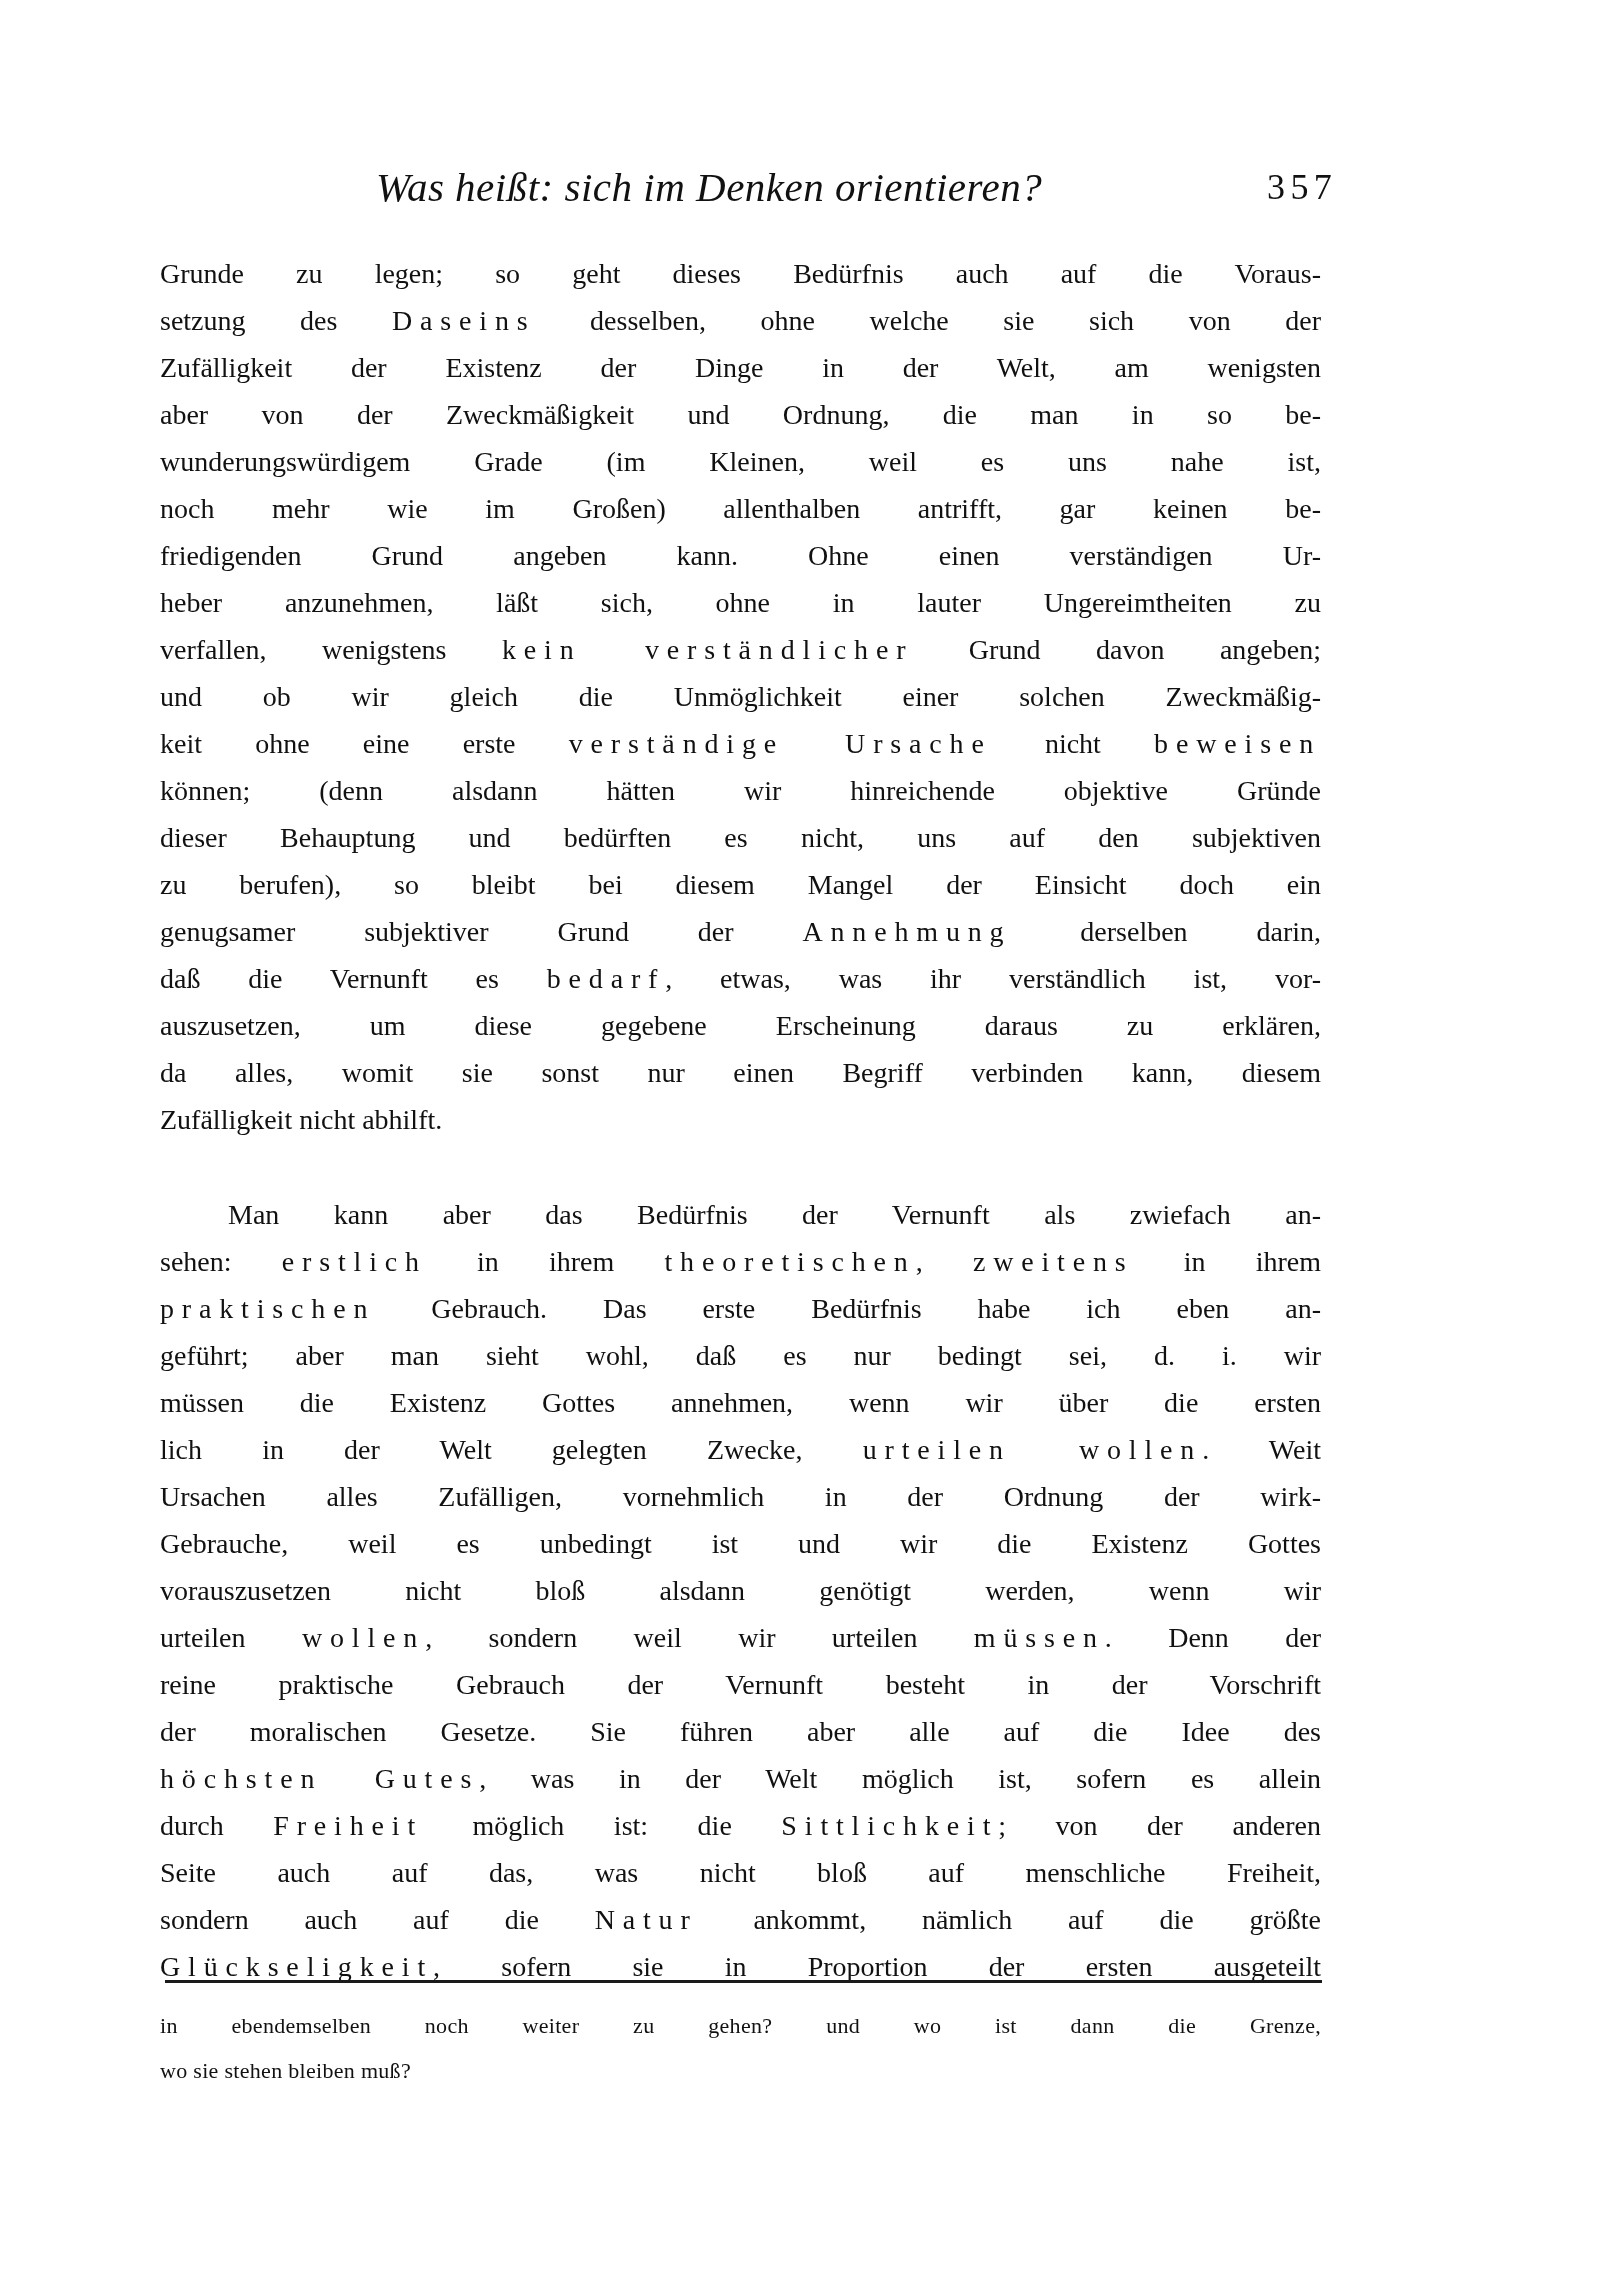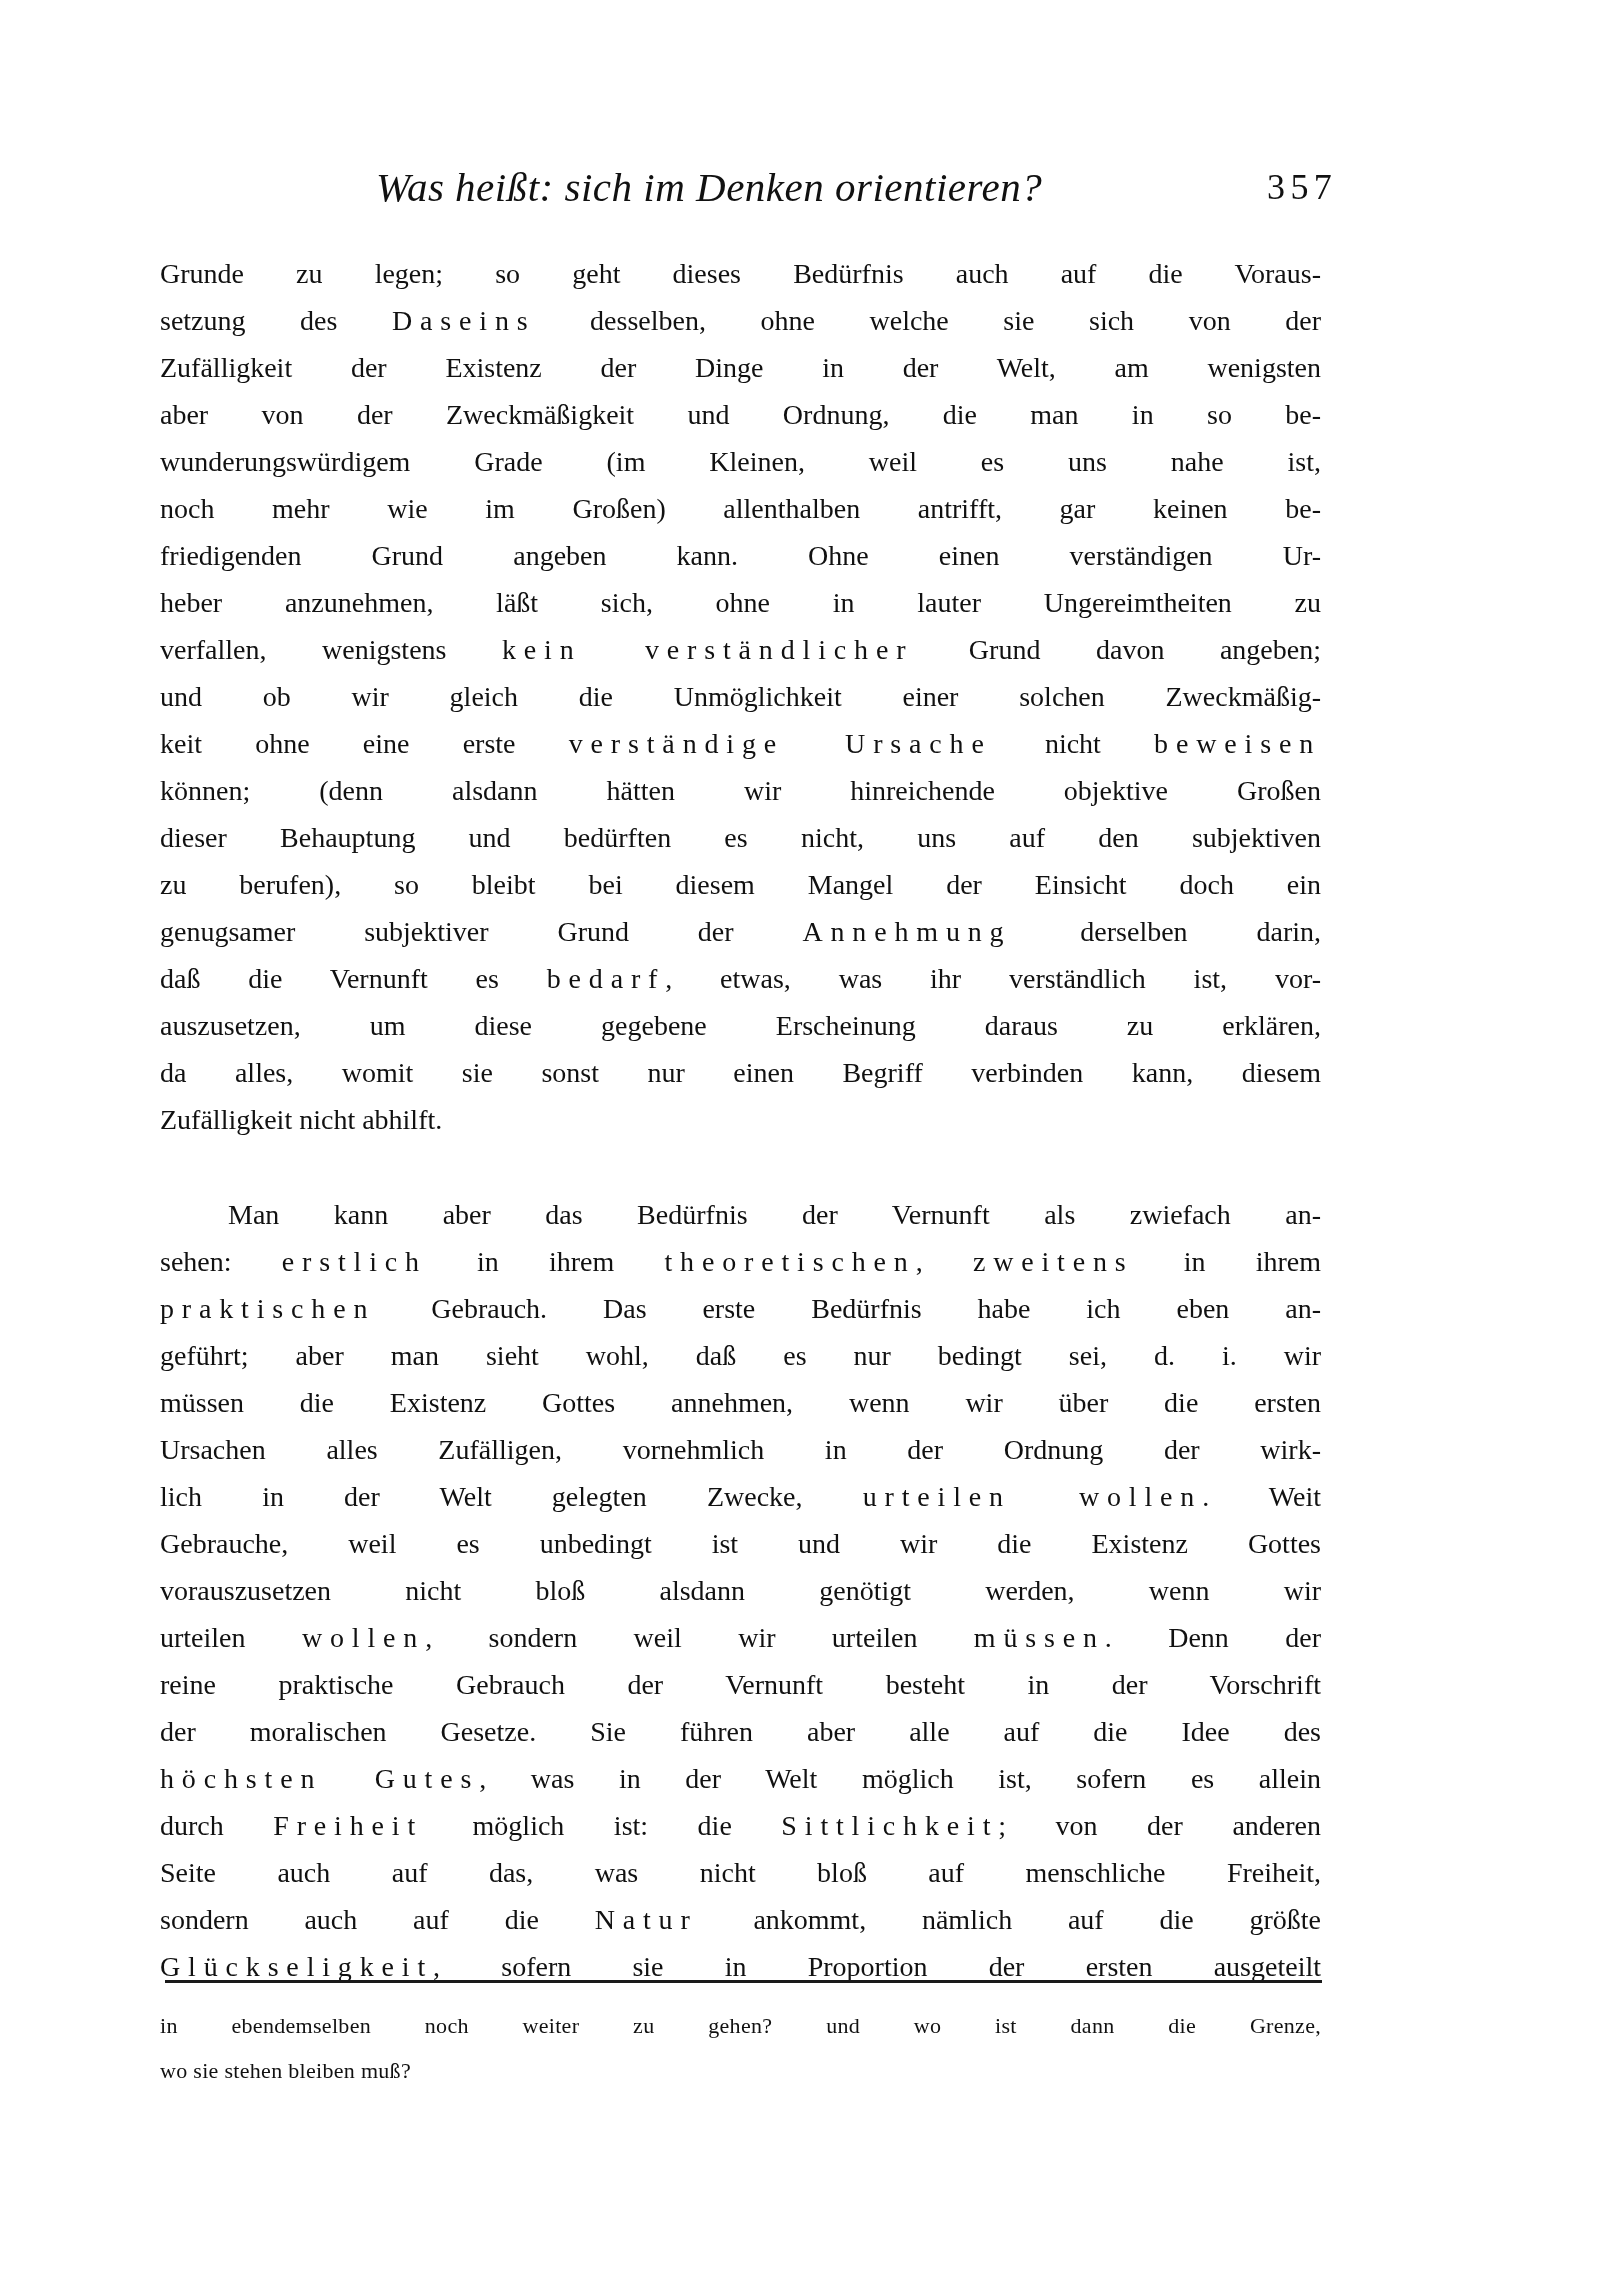--- a/index.html
+++ b/index.html
@@ -37,35 +37,35 @@
       <div class="line"><span>setzung des </span><span class="spaced">Daseins</span><span> desselben, ohne welche sie sich von der</span></div>
       <div class="line"><span>Zufälligkeit der Existenz der Dinge in der Welt, am wenigsten</span></div>
       <div class="line"><span>aber von der Zweckmäßigkeit und Ordnung, die man in so be-</span></div>
       <div class="line"><span>wunderungswürdigem Grade (im Kleinen, weil es uns nahe ist,</span></div>
       <div class="line"><span>noch mehr wie im Großen) allenthalben antrifft, gar keinen be-</span></div>
       <div class="line"><span>friedigenden Grund angeben kann.  Ohne einen verständigen Ur-</span></div>
       <div class="line"><span>heber anzunehmen, läßt sich, ohne in lauter Ungereimtheiten zu</span></div>
       <div class="line"><span>verfallen, wenigstens </span><span class="spaced">kein verständlicher</span><span> Grund davon angeben;</span></div>
       <div class="line"><span>und ob wir gleich die Unmöglichkeit einer solchen Zweckmäßig-</span></div>
       <div class="line"><span>keit ohne eine erste </span><span class="spaced">verständige Ursache</span><span> nicht </span><span class="spaced">beweisen</span></div>
-      <div class="line"><span>können; (denn alsdann hätten wir hinreichende objektive Großen</span></div>
+      <div class="line"><span>können; (denn alsdann hätten wir hinreichende objektive Gründe</span></div>
       <div class="line"><span>dieser Behauptung und bedürften es nicht, uns auf den subjektiven</span></div>
       <div class="line"><span>zu berufen), so bleibt bei diesem Mangel der Einsicht doch ein</span></div>
       <div class="line"><span>genugsamer subjektiver Grund der </span><span class="spaced">Annehmung</span><span> derselben darin,</span></div>
       <div class="line"><span>daß die Vernunft es </span><span class="spaced">bedarf</span><span>, etwas, was ihr verständlich ist, vor-</span></div>
       <div class="line"><span>auszusetzen, um diese gegebene Erscheinung daraus zu erklären,</span></div>
       <div class="line"><span>da alles, womit sie sonst nur einen Begriff verbinden kann, diesem</span></div>
       <div class="line last"><span>Zufälligkeit nicht abhilft.</span></div>
       <div class="line indent"><span>Man kann aber das Bedürfnis der Vernunft als zwiefach an-</span></div>
       <div class="line"><span>sehen: </span><span class="spaced">erstlich</span><span> in ihrem </span><span class="spaced">theoretischen</span><span>, </span><span class="spaced">zweitens</span><span> in ihrem</span></div>
       <div class="line"><span class="spaced">praktischen</span><span> Gebrauch.  Das erste Bedürfnis habe ich eben an-</span></div>
       <div class="line"><span>geführt; aber man sieht wohl, daß es nur bedingt sei, d. i. wir</span></div>
       <div class="line"><span>müssen die Existenz Gottes annehmen, wenn wir über die ersten</span></div>
+      <div class="line"><span>lich in der Welt gelegten Zwecke, </span><span class="spaced">urteilen wollen</span><span>.  Weit</span></div>
       <div class="line"><span>Ursachen alles Zufälligen, vornehmlich in der Ordnung der wirk-</span></div>
-      <div class="line"><span>lich in der Welt gelegten Zwecke, </span><span class="spaced">urteilen wollen</span><span>.  Weit</span></div>
       <div class="line"><span>Gebrauche, weil es unbedingt ist und wir die Existenz Gottes</span></div>
       <div class="line"><span>vorauszusetzen nicht bloß alsdann genötigt werden, wenn wir</span></div>
       <div class="line"><span>urteilen </span><span class="spaced">wollen</span><span>, sondern weil wir urteilen </span><span class="spaced">müssen</span><span>.  Denn der</span></div>
       <div class="line"><span>reine praktische Gebrauch der Vernunft besteht in der Vorschrift</span></div>
       <div class="line"><span>der moralischen Gesetze.  Sie führen aber alle auf die Idee des</span></div>
       <div class="line"><span class="spaced">höchsten Gutes</span><span>, was in der Welt möglich ist, sofern es allein</span></div>
       <div class="line"><span>durch </span><span class="spaced">Freiheit</span><span> möglich ist: die </span><span class="spaced">Sittlichkeit</span><span>; von der anderen</span></div>
       <div class="line"><span>Seite auch auf das, was nicht bloß auf menschliche Freiheit,</span></div>
       <div class="line"><span>sondern auch auf die </span><span class="spaced">Natur</span><span> ankommt, nämlich auf die größte</span></div>
       <div class="line"><span class="spaced">Glückseligkeit</span><span>, sofern sie in Proportion der ersten ausgeteilt</span></div>

